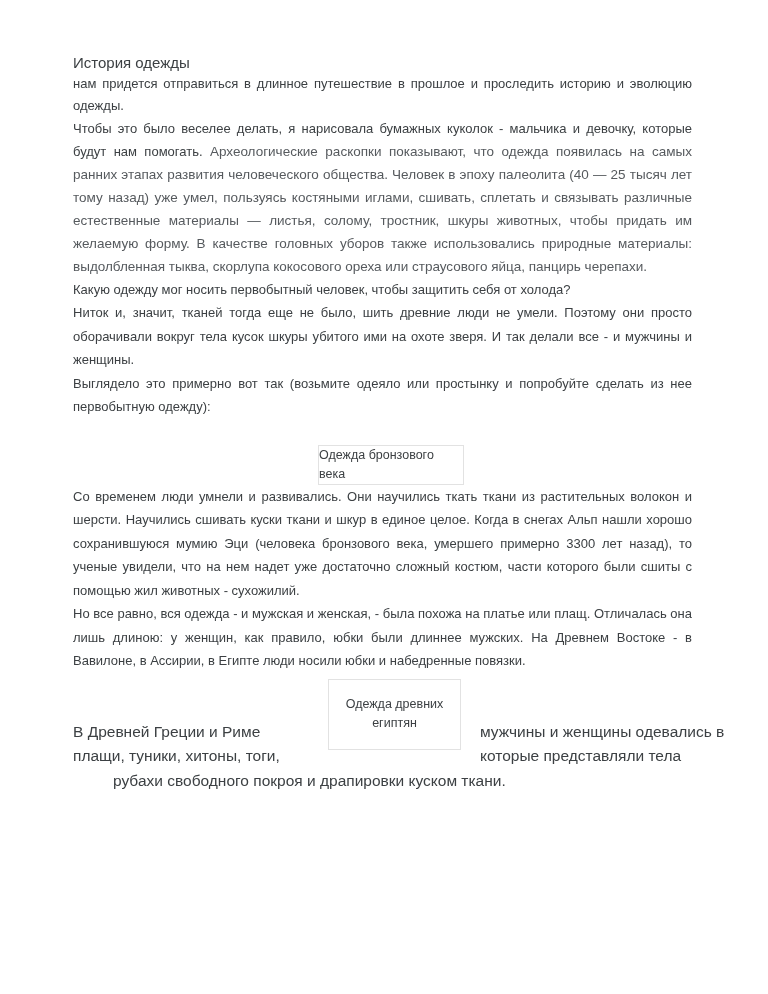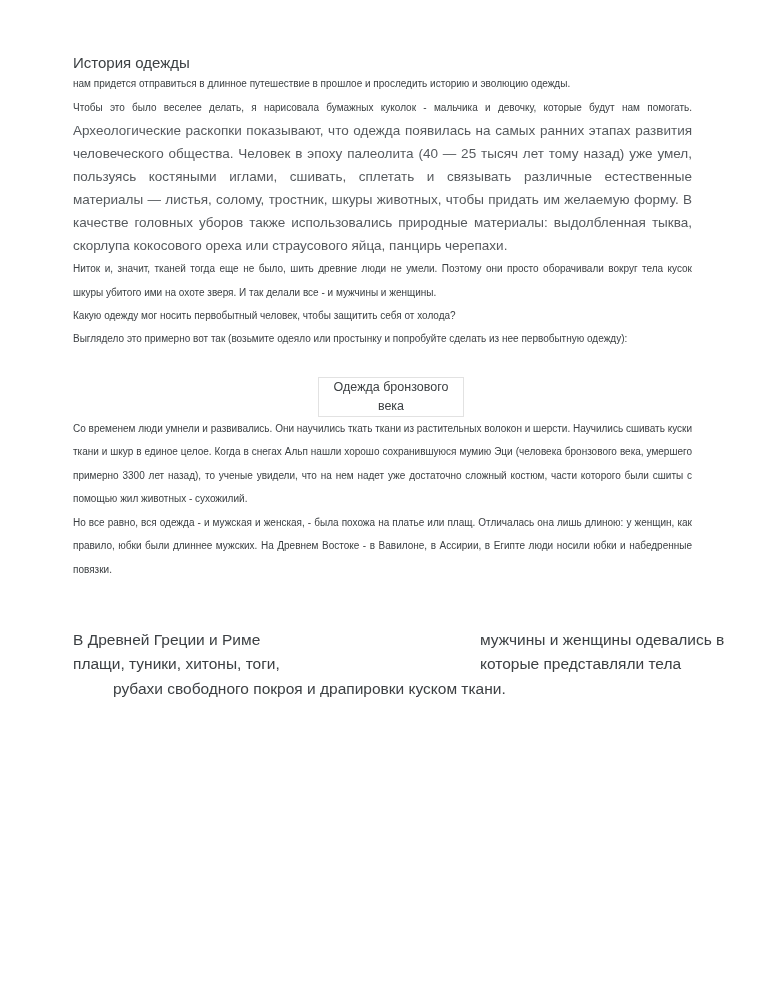--- a/index.html
+++ b/index.html
@@ -19,21 +19,21 @@
     overflow: hidden;
   }
   .doc-title {
     font-size: 15px;
     font-weight: 400;
     line-height: 20px;
     margin: 0;
   }
   p.para { margin: 0; }
   .justify { text-align: justify; }
-  .t-large { font-size: 10px; }
+  .t-large { font-size: 13px; }
   .t-small { font-size: 13.5px; color: #565a5e; margin-top: 44px; }
   .p-intro {
     margin-top: 30px;
     line-height: 22px;
   }
   .p-dolls { line-height: 22px; }
   .p-question {
     margin-top: 46px;
     line-height: 23px;
   }
@@ -48,21 +48,20 @@
   }
   .p-similar { line-height: 23.5px; }
   .caption-box {
     box-sizing: border-box;
     border: 1px solid #e2e2e2;
     background: #ffffff;
     display: flex;
     flex-direction: column;
     align-items: center;
     justify-content: center;
-    text-align: center;
     font-size: 12.5px;
     line-height: 19px;
     color: #3c4043;
   }
   .box-bronze {
     width: 146px;
     height: 40px;
     margin: 26px 0 0 245px;
   }
   .bottom-section {
@@ -90,36 +89,40 @@
 <body>
 
 <div class="page">
 
   <h1 class="doc-title">История одежды</h1>
 
   <p class="para t-large justify p-intro">нам придется отправиться в длинное путешествие в прошлое и проследить историю и эволюцию одежды.</p>
 
   <p class="para justify p-dolls"><span class="t-large">Чтобы это было веселее делать, я нарисовала бумажных куколок - мальчика и девочку, которые будут нам помогать. </span><span class="t-small">Археологические раскопки показывают, что одежда появилась на самых ранних этапах развития человеческого общества. Человек в эпоху палеолита (40 — 25 тысяч лет тому назад) уже умел, пользуясь костяными иглами, сшивать, сплетать и связывать различные естественные материалы — листья, солому, тростник, шкуры животных, чтобы придать им желаемую форму. В качестве головных уборов также использовались природные материалы: выдолбленная тыква, скорлупа кокосового ореха или страусового яйца, панцирь черепахи.</span></p>
 
+  <p class="para t-large p-question">Какую одежду мог носить первобытный человек, чтобы защитить себя от холода?</p>
+
   <p class="para t-large justify p-threads">Ниток и, значит, тканей тогда еще не было, шить древние люди не умели. Поэтому они просто оборачивали вокруг тела кусок шкуры убитого ими на охоте зверя. И так делали все  - и мужчины и женщины.</p>
-
-  <p class="para t-large p-question">Какую одежду мог носить первобытный человек, чтобы защитить себя от холода?</p>
 
   <p class="para t-large justify p-looked">Выглядело это примерно вот так (возьмите одеяло или простынку и попробуйте сделать из нее первобытную одежду):</p>
 
   <div class="caption-box box-bronze">
     <span>Одежда бронзового века</span>
   </div>
 
   <p class="para t-large justify p-progress">Со временем люди умнели и развивались. Они научились ткать ткани из растительных волокон и шерсти. Научились сшивать куски ткани и шкур в единое целое. Когда в снегах Альп нашли хорошо сохранившуюся мумию Эци (человека бронзового века, умершего примерно 3300 лет назад), то ученые увидели, что на нем надет уже достаточно сложный костюм, части которого были сшиты с помощью жил животных - сухожилий.</p>
 
   <p class="para t-large justify p-similar">Но все равно, вся одежда  - и мужская и женская, - была похожа на платье или плащ. Отличалась она лишь длиною: у женщин, как правило, юбки были длиннее мужских. На Древнем Востоке - в Вавилоне, в Ассирии, в Египте люди носили юбки и набедренные повязки.</p>
 
   <div class="bottom-section">
 
+    <div class="caption-box box-egypt">
+      <span>Одежда древних</span>
+      <span>египтян</span>
+    </div>
 
     <span class="frag frag-l1">В Древней Греции и Риме</span>
     <span class="frag frag-r1">мужчины и женщины одевались в</span>
     <span class="frag frag-l2">плащи, туники, хитоны, тоги,</span>
     <span class="frag frag-r2">которые представляли тела</span>
     <span class="frag frag-l3">рубахи свободного покроя и драпировки куском ткани.</span>
   </div>
 
 </div>
 

